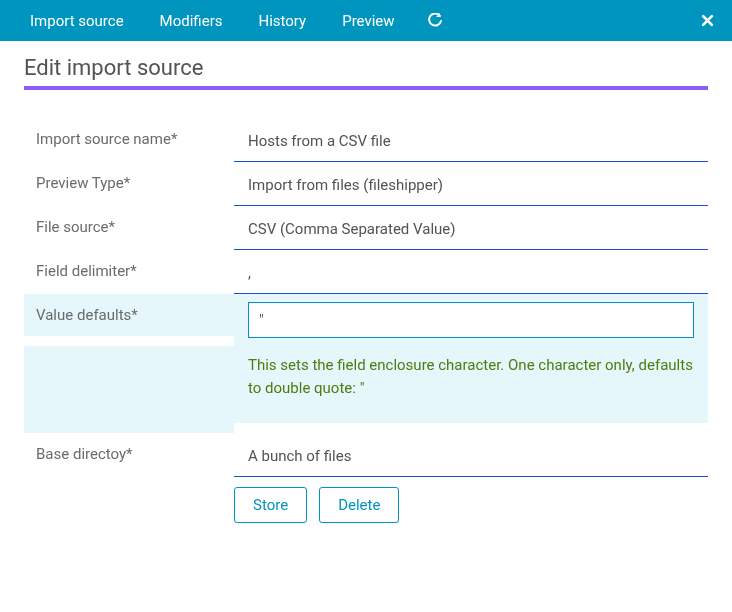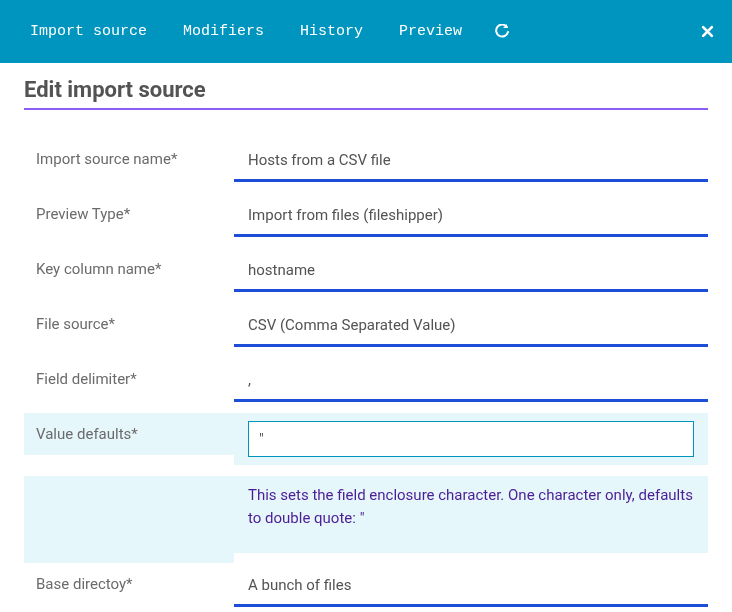--- a/index.html
+++ b/index.html
@@ -9,24 +9,23 @@
     color: #535353;
     background: #fff;
     width: 732px;
     height: 612px;
     overflow: hidden;
   }
   .tabbar {
     background: #0095bf;
     display: flex;
     align-items: stretch;
-    height: 63px;
+    height: 41px;
     padding-left: 12px;
     position: relative;
-    font-family: Liberation Mono, monospace;
   }
   .tab {
     color: #fff;
     padding: 0 18px;
     display: flex;
     align-items: center;
     font-size: 15px;
     cursor: pointer;
     white-space: nowrap;
   }
@@ -52,42 +51,42 @@
     align-items: center;
     color: #fff;
     cursor: pointer;
     font-weight: bold;
   }
   .content {
     padding: 14px 24px 20px 24px;
   }
   h2 {
     font-size: 22px;
-    font-weight: 700;
-    color: #535353;
-    border-bottom: 2px solid #8b5cf6;
+    font-weight: 400;
+    color: #535353;
+    border-bottom: 4px solid #8b5cf6;
     padding-bottom: 6px;
     margin-bottom: 28px;
   }
   .form { }
   .row {
     display: flex;
     align-items: flex-start;
-    margin-bottom: 11px;
+    margin-bottom: 0;
   }
   .label {
     width: 210px;
     flex: 0 0 210px;
     padding: 12px 10px 12px 12px;
     color: #6b6b6b;
     font-size: 15px;
   }
   .field-wrap {
     flex: 1;
-    border-bottom: 3px solid #1d4ed8;
+    border-bottom: 1px solid #1d4ed8;
     padding: 12px 14px 10px 14px;
     min-height: 44px;
     display: flex;
     align-items: center;
   }
   .field-wrap.last { border-bottom: none; }
   .field-wrap input[type=text] {
     width: 100%;
     border: none;
     outline: none;
@@ -107,21 +106,21 @@
     width: 100%;
   }
   .help-row { display: flex; }
   .help-row .label-spacer {
     width: 210px; flex: 0 0 210px;
   }
   .help-wrap {
     flex: 1;
     background: #e6f7fb;
     padding: 8px 14px 24px 14px;
-    color: #4c1d95;
+    color: #4d7c0f;
     font-size: 15px;
     line-height: 1.5;
     margin-bottom: 10px;
   }
   .button-row { display: flex; }
   .button-row .label-spacer { width: 210px; flex: 0 0 210px; }
   .buttons {
     flex: 1;
     padding: 10px 0 0 0;
     display: flex;
@@ -172,26 +171,20 @@
         </div>
     </div>
 
     <div class="row">
       <div class="label">Preview Type*</div>
       <div class="field-wrap">
           <input type="text" value="Import from files (fileshipper)" style="">
         </div>
     </div>
 
-    <div class="row">
-      <div class="label">Key column name*</div>
-      <div class="field-wrap">
-          <input type="text" value="hostname" style="">
-        </div>
-    </div>
 
     <div class="row">
       <div class="label">File source*</div>
       <div class="field-wrap">
           <input type="text" value="CSV (Comma Separated Value)" style="">
         </div>
     </div>
 
     <div class="row">
       <div class="label">Field delimiter*</div>

